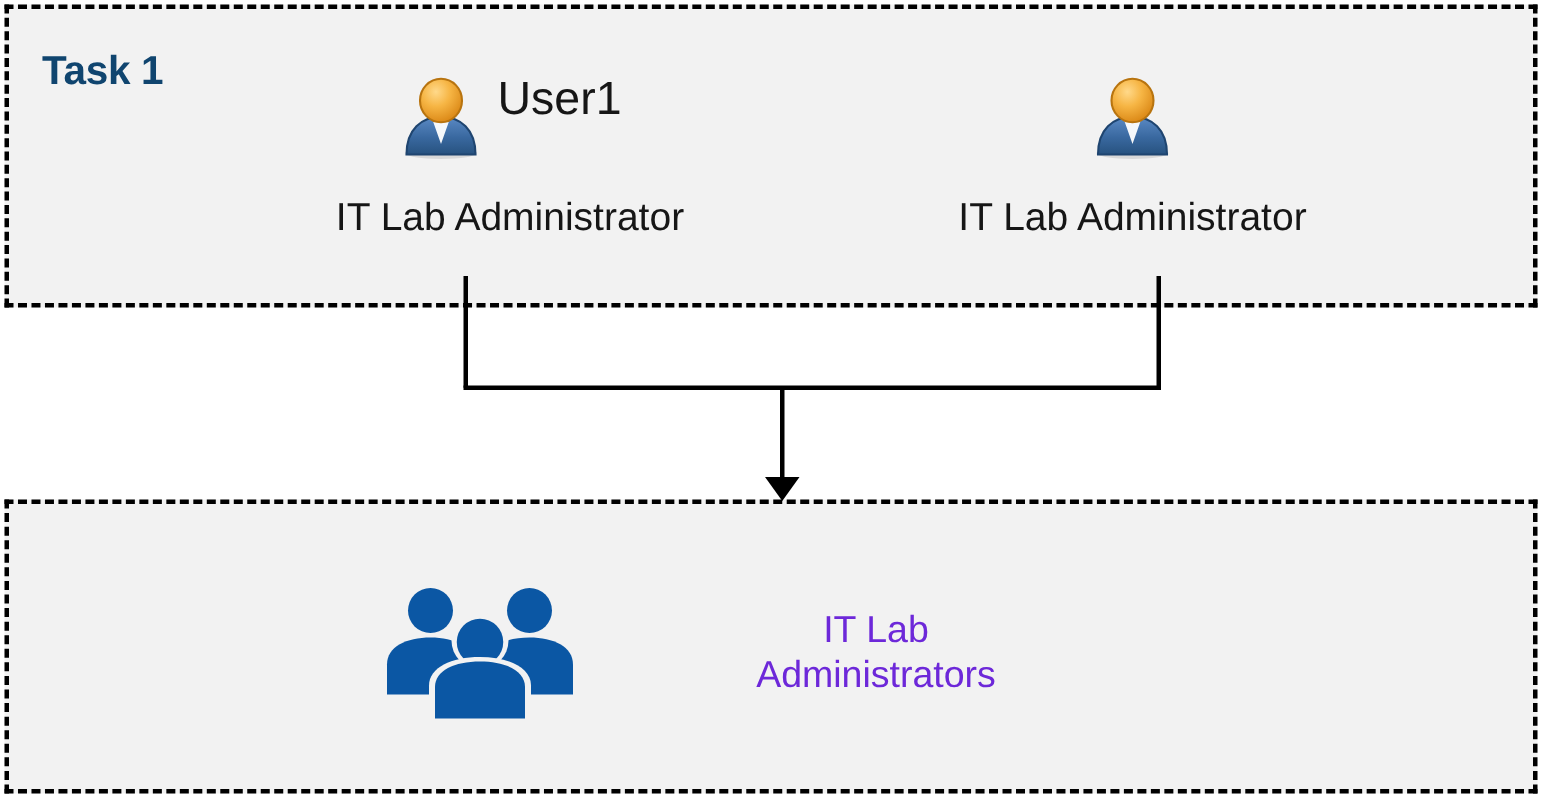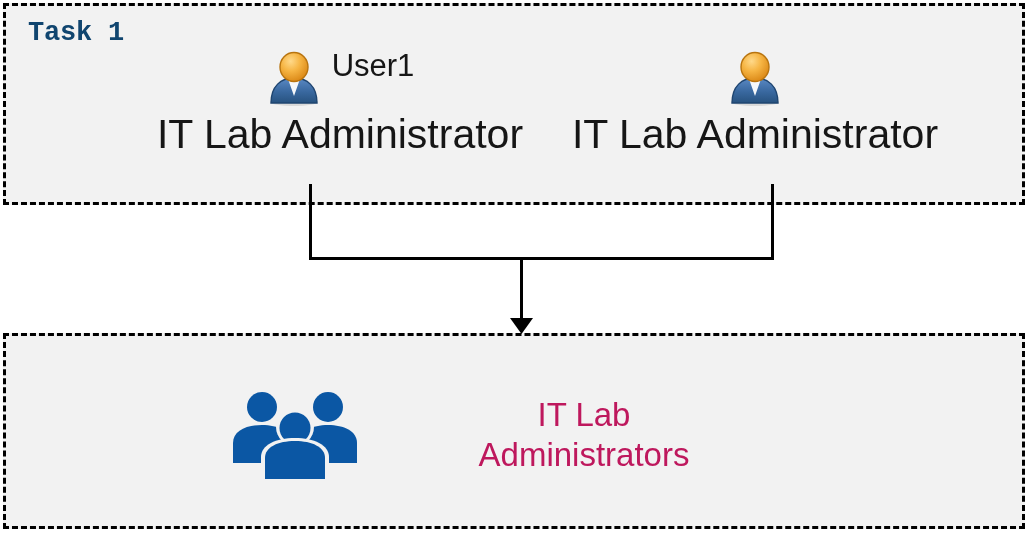--- a/index.html
+++ b/index.html
@@ -44,21 +44,21 @@
 
   
   .task-label {
     position: absolute;
     color: #10456F;
     font-weight: bold;
     font-size: 27px;
     letter-spacing: -0.2px;
     white-space: nowrap;
   }
-  #task1-label { left: 28px; top: 18px; font-family: Liberation Mono, monospace; }
+  #task1-label { left: 28px; top: 32px; }
   #task2-label { left: 32px; top: 374px; }
 
   
   .person-group {
     position: absolute;
     width: 420px;
     text-align: center;
   }
   #person-user1 { left: 130px; top: 50px; }
   #person-guest { left: 545px; top: 50px; }
@@ -70,45 +70,45 @@
     height: 62px;
   }
   .person-name {
     font-size: 31px;
     color: #161616;
     font-weight: normal;
     line-height: 1;
     white-space: nowrap;
   }
   .person-role {
-    font-size: 41px;
+    font-size: 26px;
     color: #161616;
     line-height: 1.1;
-    margin-top: 0;
+    margin-top: 18px;
     white-space: nowrap;
   }
 
   .user-icon { display: block; }
 
   
   #group-row {
     position: absolute;
     left: 150px;
     top: 380px;
     width: 620px;
     height: 110px;
     display: flex;
     align-items: center;
     justify-content: center;
     gap: 120px;
   }
   .group-icon { display: block; flex: none; }
   #group-name {
-    font-size: 33px;
-    color: #be185d;
+    font-size: 25px;
+    color: #6d28d9;
     line-height: 1.22;
     text-align: center;
     white-space: pre-line;
     flex: none;
   }
 
   
   #connectors {
     position: absolute;
     left: 0; top: 0;

